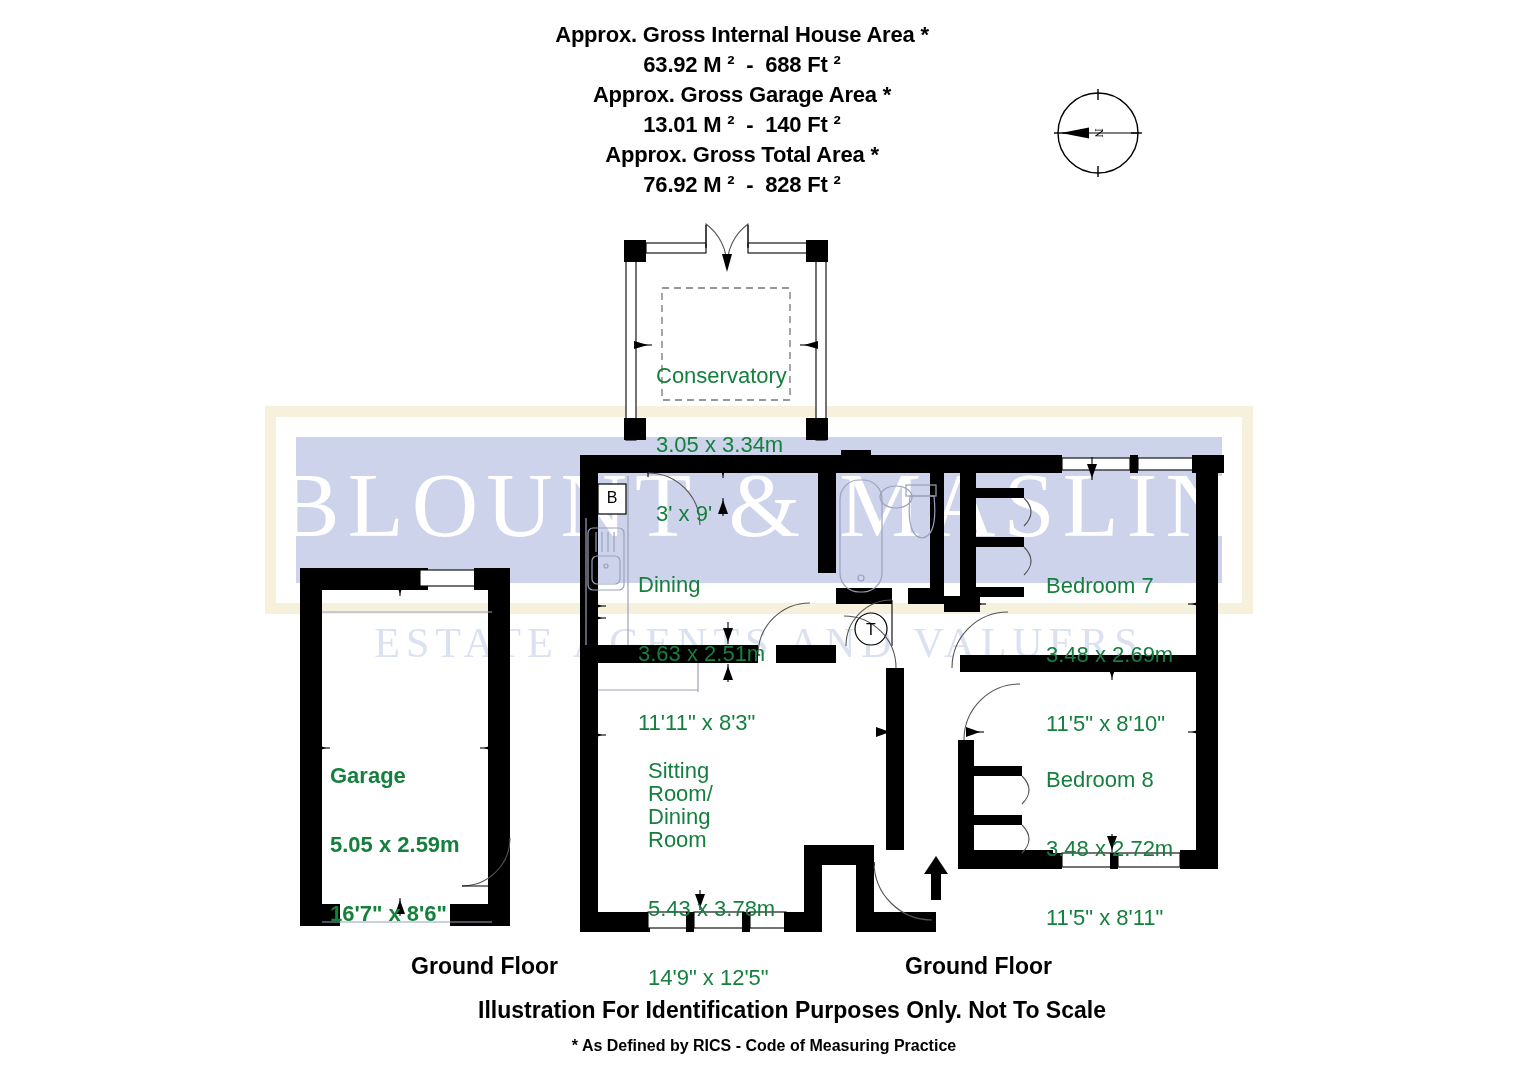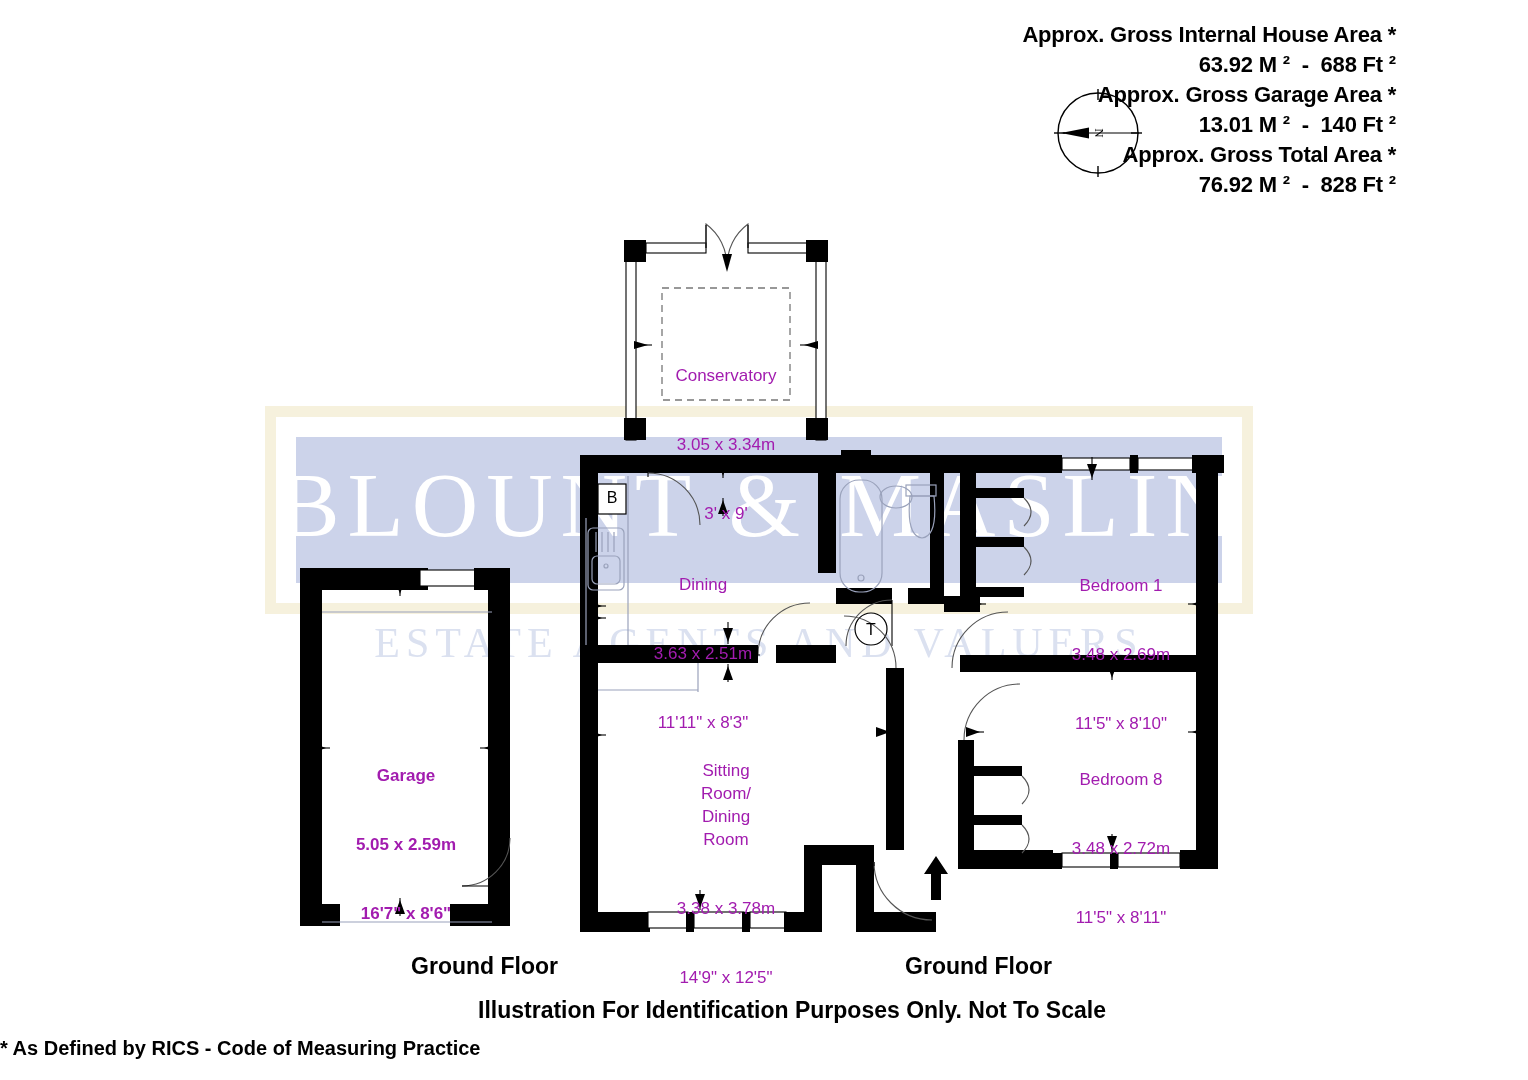--- a/index.html
+++ b/index.html
@@ -19,22 +19,23 @@
     position: absolute;
     inset: 0;
   }
 
   
   .header {
     position: absolute;
     top: 20px;
     left: 0;
     width: 1396px;
-    text-align: right;
+    text-align: center;
     pointer-events: none;
+    padding-left: 44px;
   }
   .header-line {
     font-weight: bold;
     font-size: 22px;
     line-height: 30px;
     letter-spacing: -0.2px;
     white-space: pre;
   }
 
   
@@ -105,24 +106,23 @@
     position: absolute;
     left: 0;
     top: 0;
     width: 1528px;
     height: 1080px;
   }
 
   
   .rlabel {
     position: absolute;
-    text-align: center;
-    font-size: 17px;
+    font-size: 22px;
     line-height: 23px;
-    color: #a21caf;
+    color: #15803d;
     white-space: pre;
     pointer-events: none;
   }
 
   
   .caption {
     position: absolute;
     font-weight: bold;
     font-size: 23px;
     text-align: right;
@@ -136,23 +136,23 @@
     text-align: center;
     font-weight: bold;
     font-size: 23px;
     padding-left: 28px;
   }
   .footer2 {
     position: absolute;
     left: 0;
     top: 1037px;
     width: 1528px;
-    text-align: left;
+    text-align: center;
     font-weight: bold;
-    font-size: 20px;
+    font-size: 16px;
   }
 
   .marker-letter {
     position: absolute;
     font-size: 16px;
     color: #000;
     text-align: center;
   }
 </style>
 </head>
@@ -442,37 +442,37 @@
     <div>3' x 9'</div>
   </div>
 
   <div class="rlabel" style="left:638px; top:527px; width:130px;">
     <div>Dining</div>
     <div>3.63 x 2.51m</div>
     <div>11'11" x 8'3"</div>
   </div>
 
   <div class="rlabel" style="left:1046px; top:528px; width:150px;">
-    <div>Bedroom 1</div>
+    <div>Bedroom 7</div>
     <div>3.48 x 2.69m</div>
     <div>11'5" x 8'10"</div>
   </div>
 
   <div class="rlabel" style="left:1046px; top:722px; width:150px;">
     <div>Bedroom 8</div>
     <div>3.48 x 2.72m</div>
     <div>11'5" x 8'11"</div>
   </div>
 
   <div class="rlabel" style="left:648px; top:713px; width:156px;">
     <div style="white-space:pre-line;">Sitting
 Room/
 Dining
 Room</div>
-    <div>3.38 x 3.78m</div>
+    <div>5.43 x 3.78m</div>
     <div>14'9" x 12'5"</div>
   </div>
 
   <div class="rlabel" style="left:330px; top:718px; width:152px;font-weight:bold;">
     <div>Garage</div>
     <div>5.05 x 2.59m</div>
     <div>16'7" x 8'6"</div>
   </div>
 
   <div class="caption" style="left:258px; top:953px; width:300px;">Ground Floor</div>

